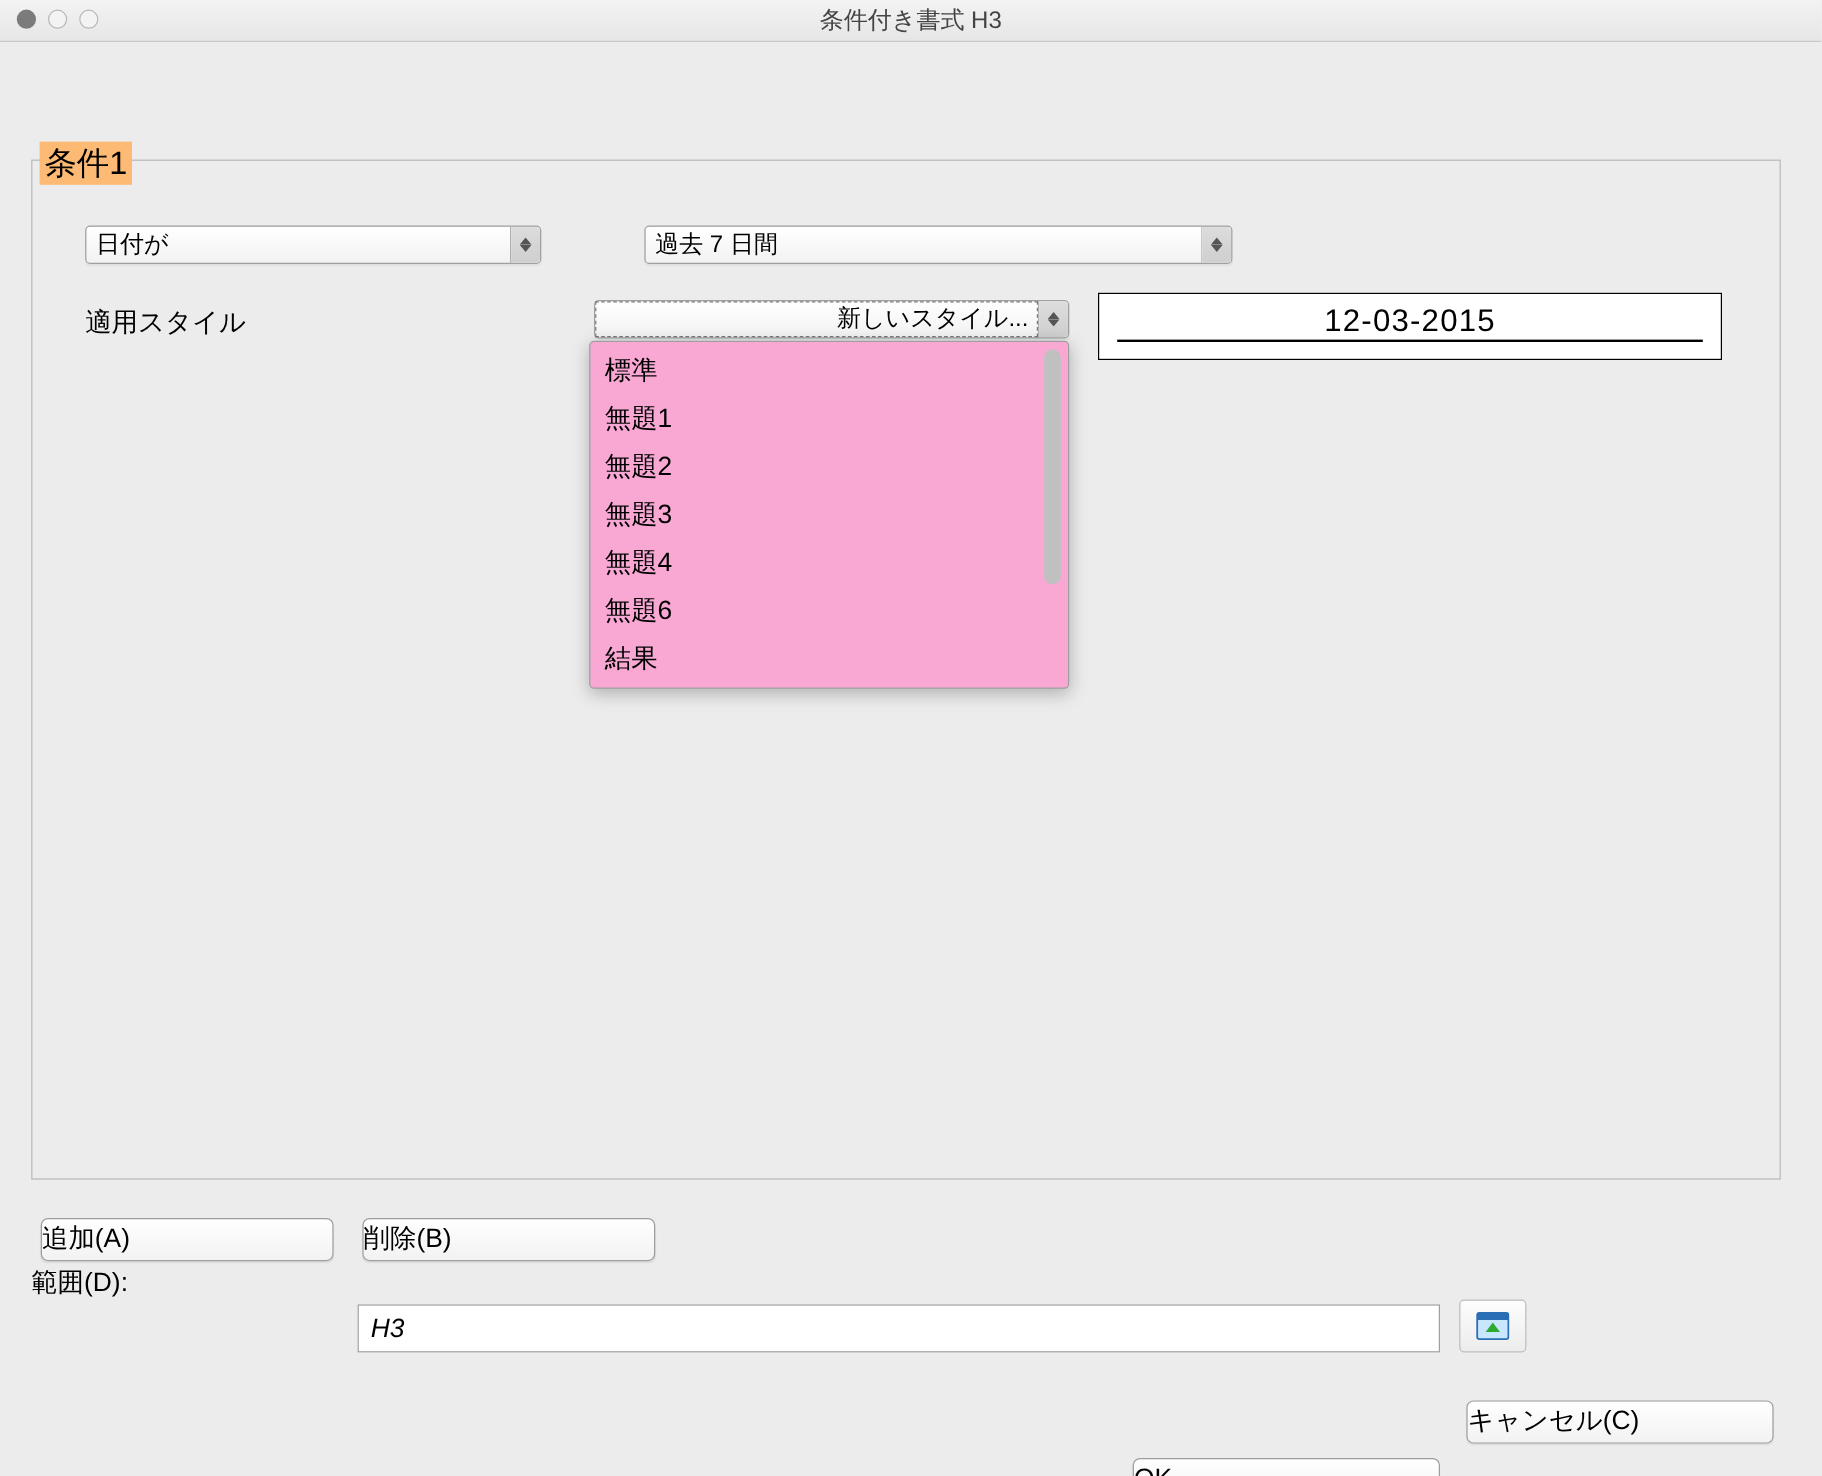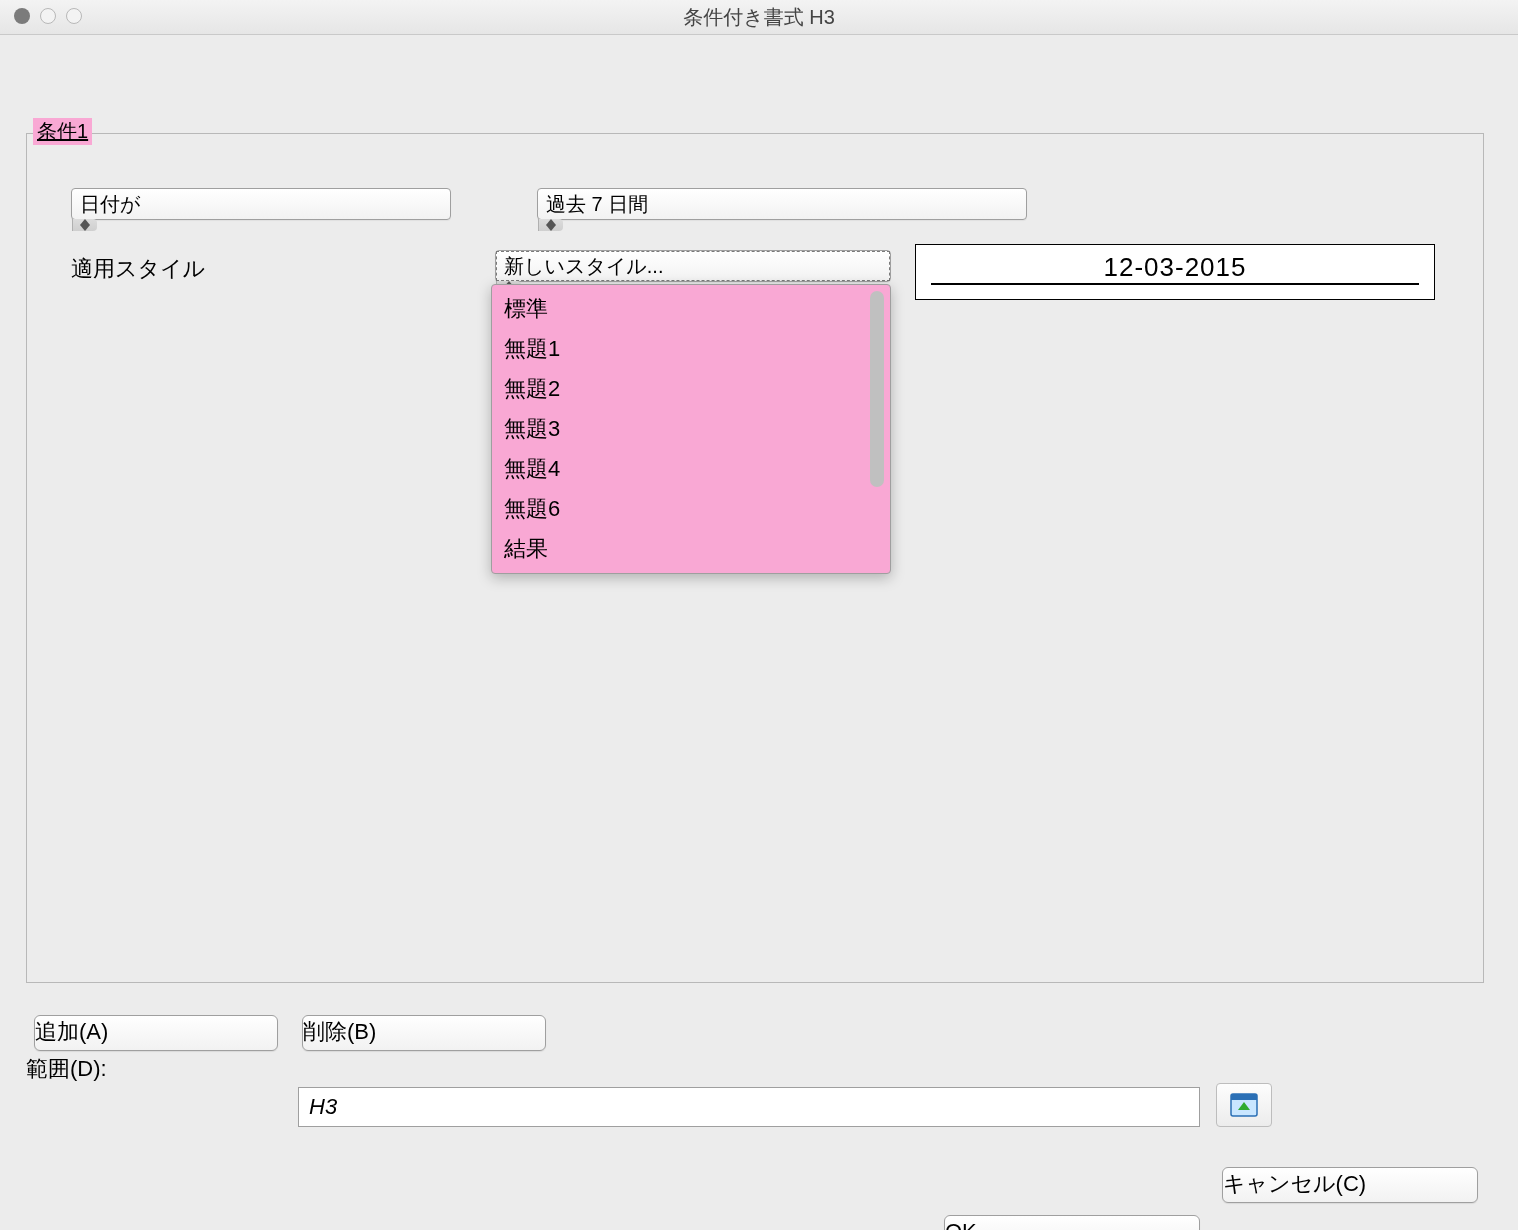--- a/index.html
+++ b/index.html
@@ -8,29 +8,29 @@
   .titlebar{height:34px;line-height:34px;background:linear-gradient(#f3f3f3,#e6e6e6);border-bottom:1px solid #c9c9c9;position:relative;text-align:center;font-size:20px;color:#444;}
   .traffic{position:absolute;left:14px;top:8px;display:flex;gap:10px;}
   .traffic span{width:16px;height:16px;border-radius:50%;display:inline-block;box-sizing:border-box;}
   .t-close{background:#7b7b7b;}
   .t-min,.t-max{background:#f3f3f3;border:1.5px solid #b8b8b8;}
   
   .client{position:relative;width:1518px;height:1196px;background:#ececec;}
   
   
   .panel{position:absolute;left:26px;top:98px;width:1458px;height:850px;border:1px solid #b8b8b8;background:#ececec;box-sizing:border-box;}
-  .panel-legend{position:absolute;left:6px;top:-16px;background:#f9a8d4;padding:0 4px;font-size:20px;text-decoration:underline;}
+  .panel-legend{position:absolute;left:6px;top:-16px;background:#fdba74;padding:0 4px;font-size:27px;}
   
   
-  .combo{display:flex;align-items:stretch;height:32px;background:linear-gradient(#ffffff,#f2f2f2);border:1px solid #9f9f9f;border-radius:4px;box-shadow:0 1px 1px rgba(0,0,0,.05);box-sizing:border-box;flex-direction:column;}
+  .combo{display:flex;align-items:stretch;height:32px;background:linear-gradient(#ffffff,#f2f2f2);border:1px solid #9f9f9f;border-radius:4px;box-shadow:0 1px 1px rgba(0,0,0,.05);box-sizing:border-box;}
   .combo .val{flex:1;padding:2px 8px;font-size:20px;line-height:26px;}
   .combo .arrows{width:24px;background:linear-gradient(#dcdcdc,#cfcfcf);border-left:1px solid #b0b0b0;border-radius:0 4px 4px 0;display:flex;flex-direction:column;align-items:center;justify-content:center;}
   .arrows svg{display:block;}
   
-  .combo.selected-dashed .val{outline:1px dashed #7a7a7a;outline-offset:-1px;}
+  .combo.selected-dashed .val{outline:1px dashed #7a7a7a;outline-offset:-1px;text-align:right;}
   
   .lbl{font-size:22px;}
   
   .preview-box{position:absolute;box-sizing:border-box;border:1px solid #000;background:#fff;width:520px;height:56px;display:flex;align-items:center;justify-content:center;}
   .preview-inner{width:488px;text-align:center;border-bottom:2.5px solid #000;font-size:26px;letter-spacing:1px;padding-bottom:0;margin-bottom:8px;}
   
   
   .popup{position:absolute;box-sizing:border-box;background:#f9a8d4;border:1px solid #9f9f9f;border-radius:4px;box-shadow:0 4px 14px rgba(0,0,0,.25);width:400px;}
   .popup-inner{position:relative;padding:4px 0;}
   .popup-item{font-size:22px;padding:2px 12px;line-height:36px;cursor:default;}

